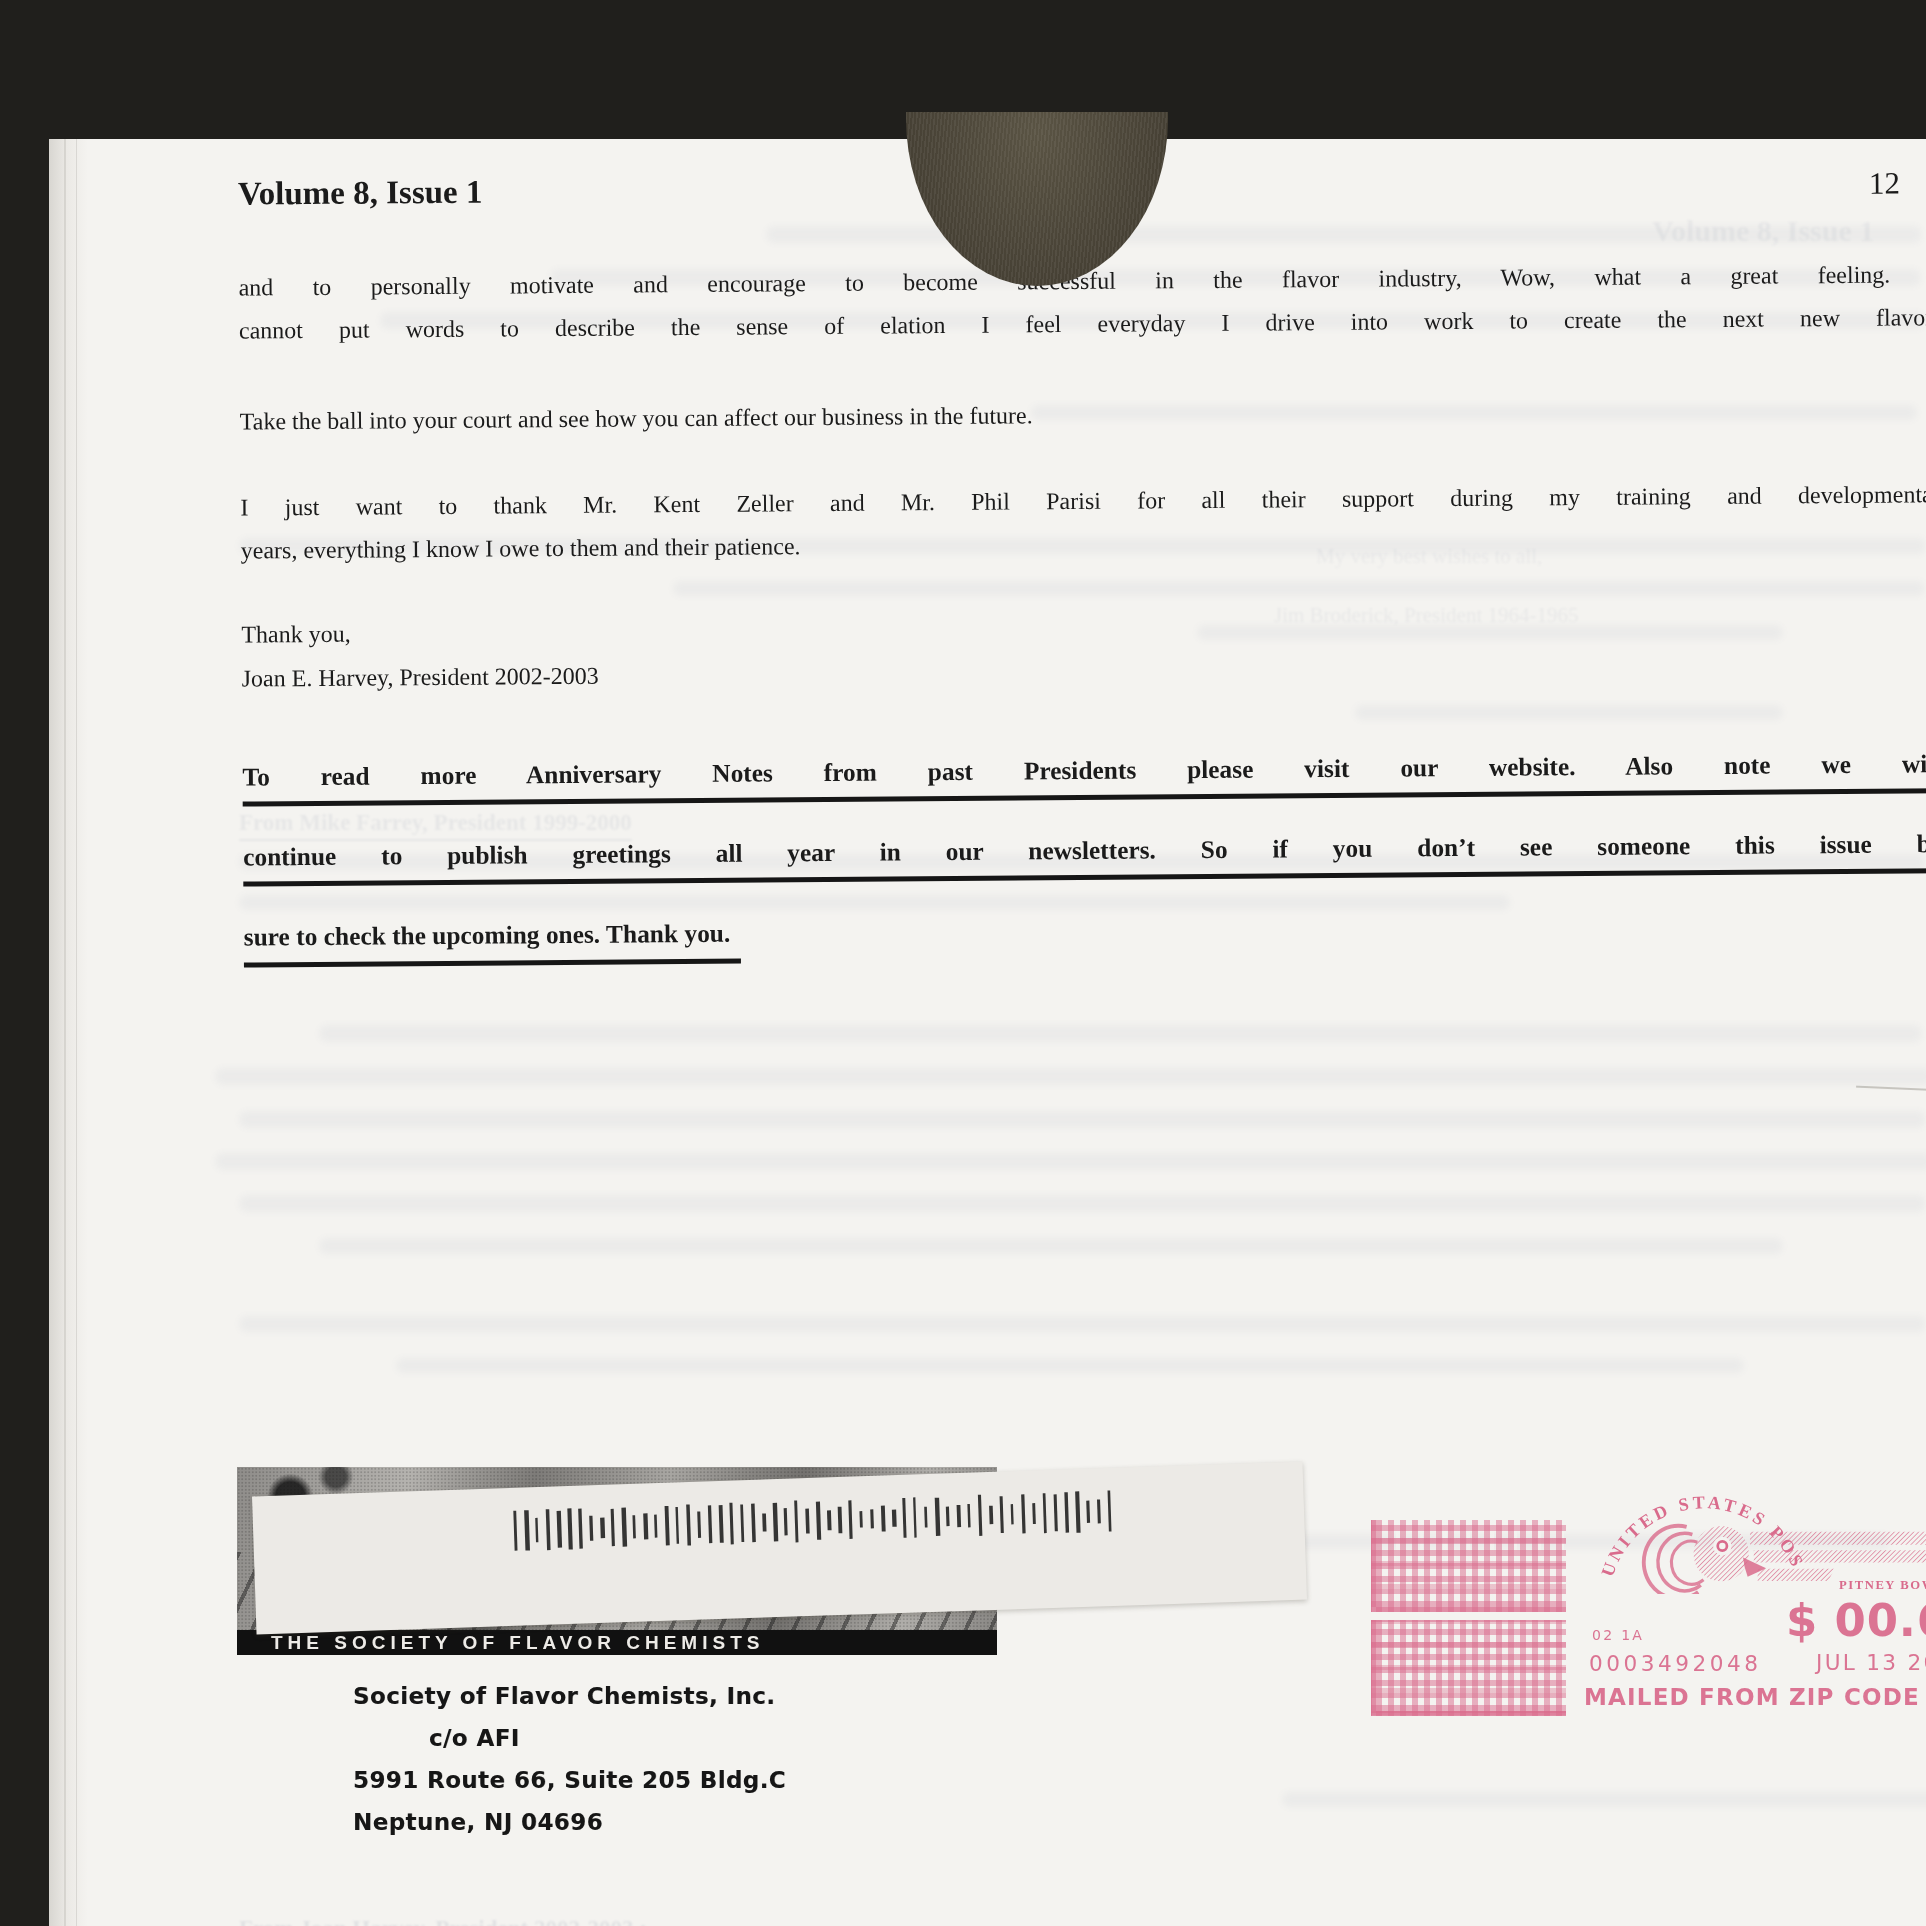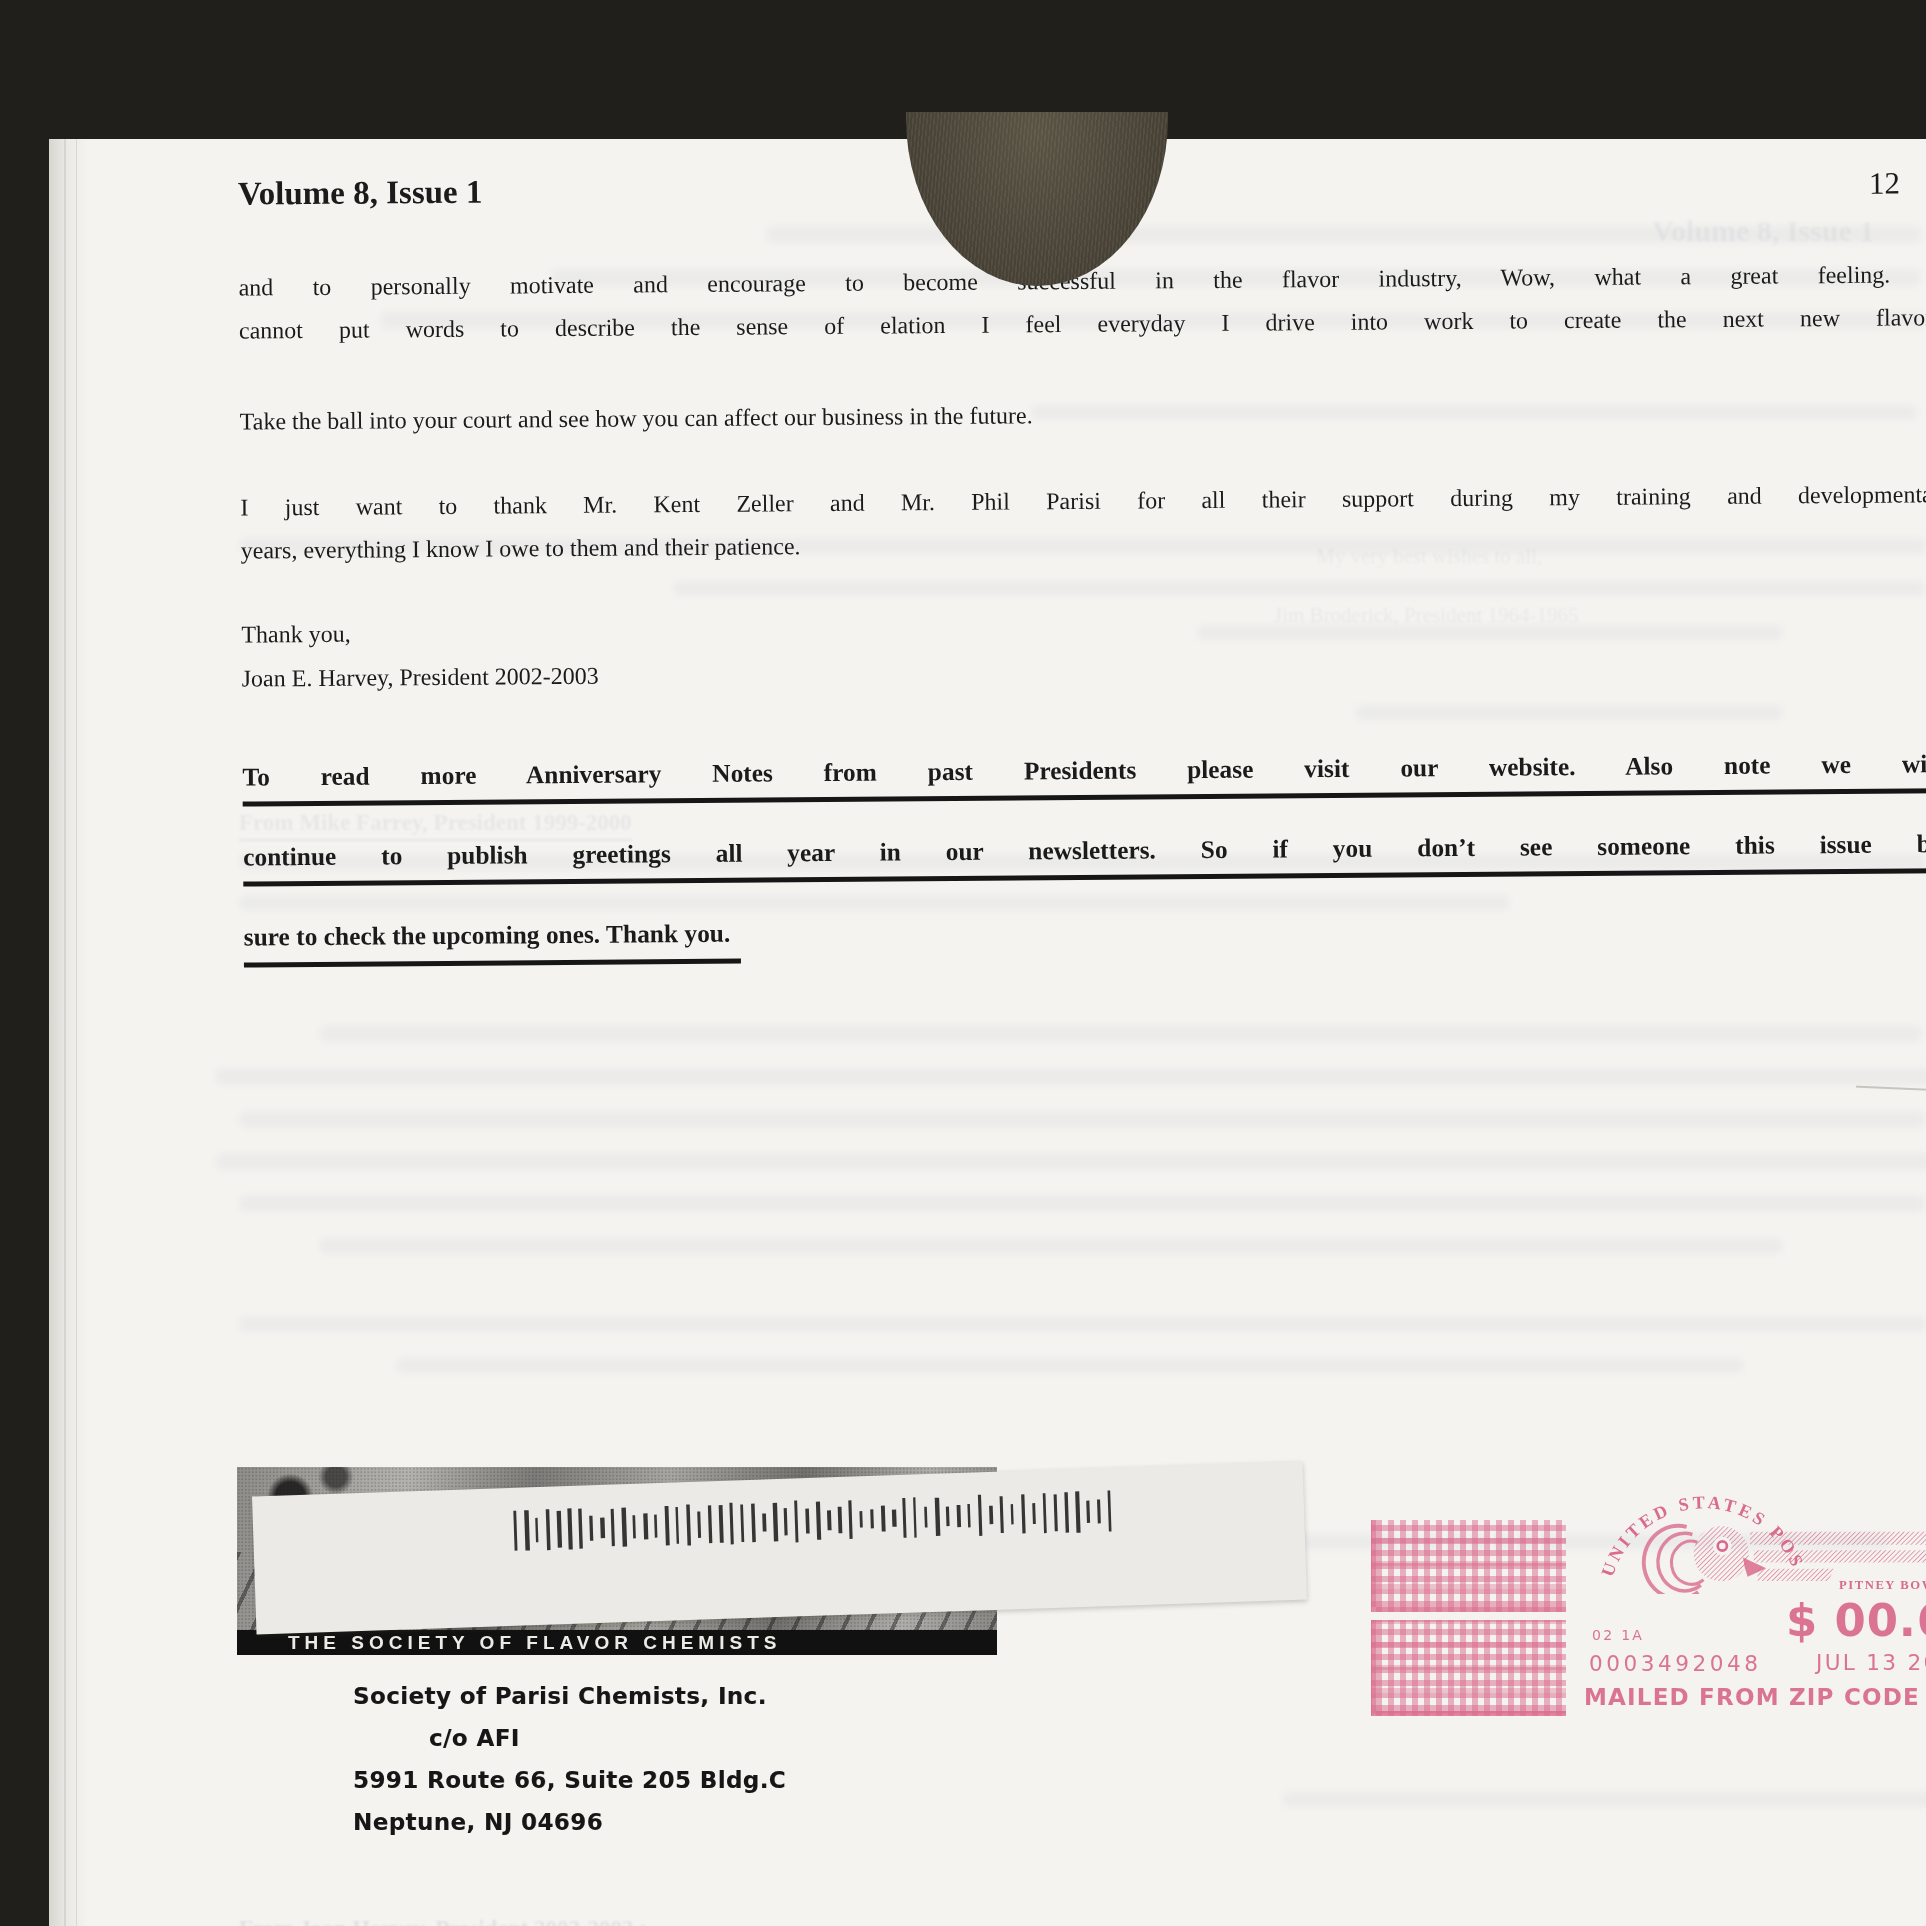--- a/index.html
+++ b/index.html
@@ -45,21 +45,21 @@
       radial-gradient(circle at 13% 6%, rgba(35,35,35,.7) 0 10px, rgba(0,0,0,0) 17.7px),
       radial-gradient(circle at 30% 92%, rgba(60,60,60,.5) 0 23px, rgba(0,0,0,0) 50px),
       linear-gradient(100deg,#8f8d8a 0%,#b5b3af 22%,#7e7c79 38%,#a8a6a2 55%,#74726f 72%,#b0aeaa 88%,#8a8885 100%);}
   #label-photo::before{content:"";position:absolute;left:0;right:0;top:52%;bottom:0;
     background:repeating-linear-gradient(115deg, rgba(25,25,25,.45) 0 3.9px, rgba(0,0,0,0) 3.9px 22.3px);}
   #label-photo::after{content:"";position:absolute;inset:0;opacity:.5;
     background-image:radial-gradient(rgba(15,15,15,.4) 0.6px, rgba(0,0,0,0) 1px);
     background-size:3.5px 3.5px;}
   #label-banner{position:absolute;left:188px;top:1491px;width:760px;height:25.4px;background:#111;
     color:#edebe7;font-family:"Liberation Sans",sans-serif;font-weight:bold;font-size:19px;
-    letter-spacing:5px;line-height:25.4px;padding-left:51px;box-sizing:border-box;white-space:nowrap;overflow:hidden;}
+    letter-spacing:5px;line-height:25.4px;padding-left:34px;box-sizing:border-box;white-space:nowrap;overflow:hidden;}
   #sticker{position:absolute;left:205px;top:1340px;width:1051px;height:138px;background:#eceae6;
     transform:rotate(-1.9deg);box-shadow:0 1.9px 5.4px rgba(60,55,45,.25);}
   #barcode-svg{position:absolute;left:254px;top:20px;}
   #address{position:absolute;left:304px;top:1536px;font-family:"DejaVu Sans",sans-serif;
     font-weight:bold;font-size:23px;line-height:42px;color:#161616;letter-spacing:0.4px;
     text-shadow:0.4px 0.4px 0 rgba(0,0,0,.3);}
   .addr-line:nth-child(2){margin-left:76px;}
   
   .pk{color:rgba(217,107,140,.94);font-family:"DejaVu Sans",sans-serif;position:absolute;white-space:nowrap;}
   #datamatrix{position:absolute;left:1322px;top:1381px;width:195px;height:196px;}
@@ -202,21 +202,21 @@
         <rect x="1395.8" y="7.9" width="7.1" height="104.1" fill="#1b1b1b" opacity="0.88"></rect>
         <rect x="1424.0" y="11.9" width="8.0" height="96.3" fill="#1b1b1b" opacity="0.88"></rect>
         <rect x="1452.2" y="7.3" width="9.0" height="105.4" fill="#1b1b1b" opacity="0.88"></rect>
         <rect x="1480.4" y="6.1" width="10.7" height="107.8" fill="#1b1b1b" opacity="0.88"></rect>
         <rect x="1508.6" y="31.0" width="8.2" height="58.0" fill="#1b1b1b" opacity="0.88"></rect>
         <rect x="1536.8" y="28.8" width="8.0" height="62.4" fill="#1b1b1b" opacity="0.88"></rect>
         <rect x="1565.0" y="6.5" width="6.9" height="106.9" fill="#1b1b1b" opacity="0.88"></rect>
       </svg>
   </div>
   <div id="address">
-      <div class="addr-line">Society of Parisi Chemists, Inc.</div>
+      <div class="addr-line">Society of Flavor Chemists, Inc.</div>
       <div class="addr-line">c/o AFI</div>
       <div class="addr-line">5991 Route 66, Suite 205 Bldg.C</div>
       <div class="addr-line">Neptune, NJ 04696</div>
     </div>
 
   <div id="datamatrix">
     <div class="dm-block" id="dm-a"></div>
     <div class="dm-block" id="dm-b"></div>
   </div>
   <svg id="stamp-art" width="408" height="119" viewBox="0 0 1060 310">

